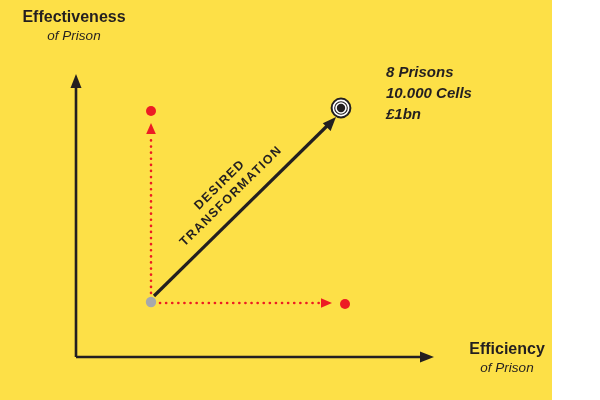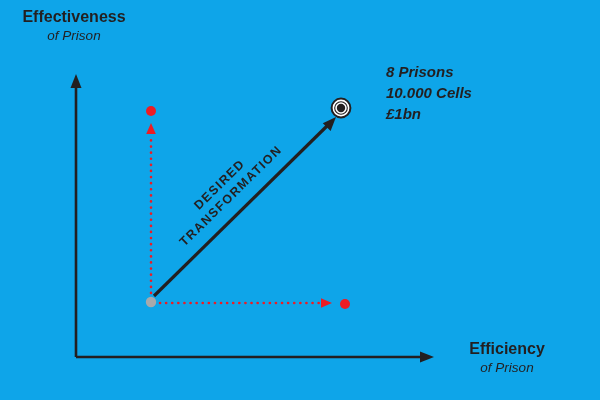--- a/index.html
+++ b/index.html
@@ -1,20 +1,20 @@
 <!DOCTYPE html>
 <html><head>
 <meta charset="utf-8">
 <style>
   html, body { margin: 0; padding: 0; background: #ffffff; }
   .stage {
     position: relative;
-    width: 600px;
+    width: 552px;
     height: 400px;
-    background: #0ea5e9;
+    background: #fde047;
     font-family: "Liberation Sans", sans-serif;
     overflow: hidden;
   }
   svg { display: block; }
   text { fill: #231f20; }
   .axis-title   { font-size: 16px; font-weight: bold; }
   .axis-sub     { font-size: 13.5px; font-style: italic; }
   .annot        { font-size: 15px; font-style: italic; font-weight: 600; }
   .arrow-label  { font-size: 12.5px; font-weight: bold; letter-spacing: 1.4px; }
 </style>

